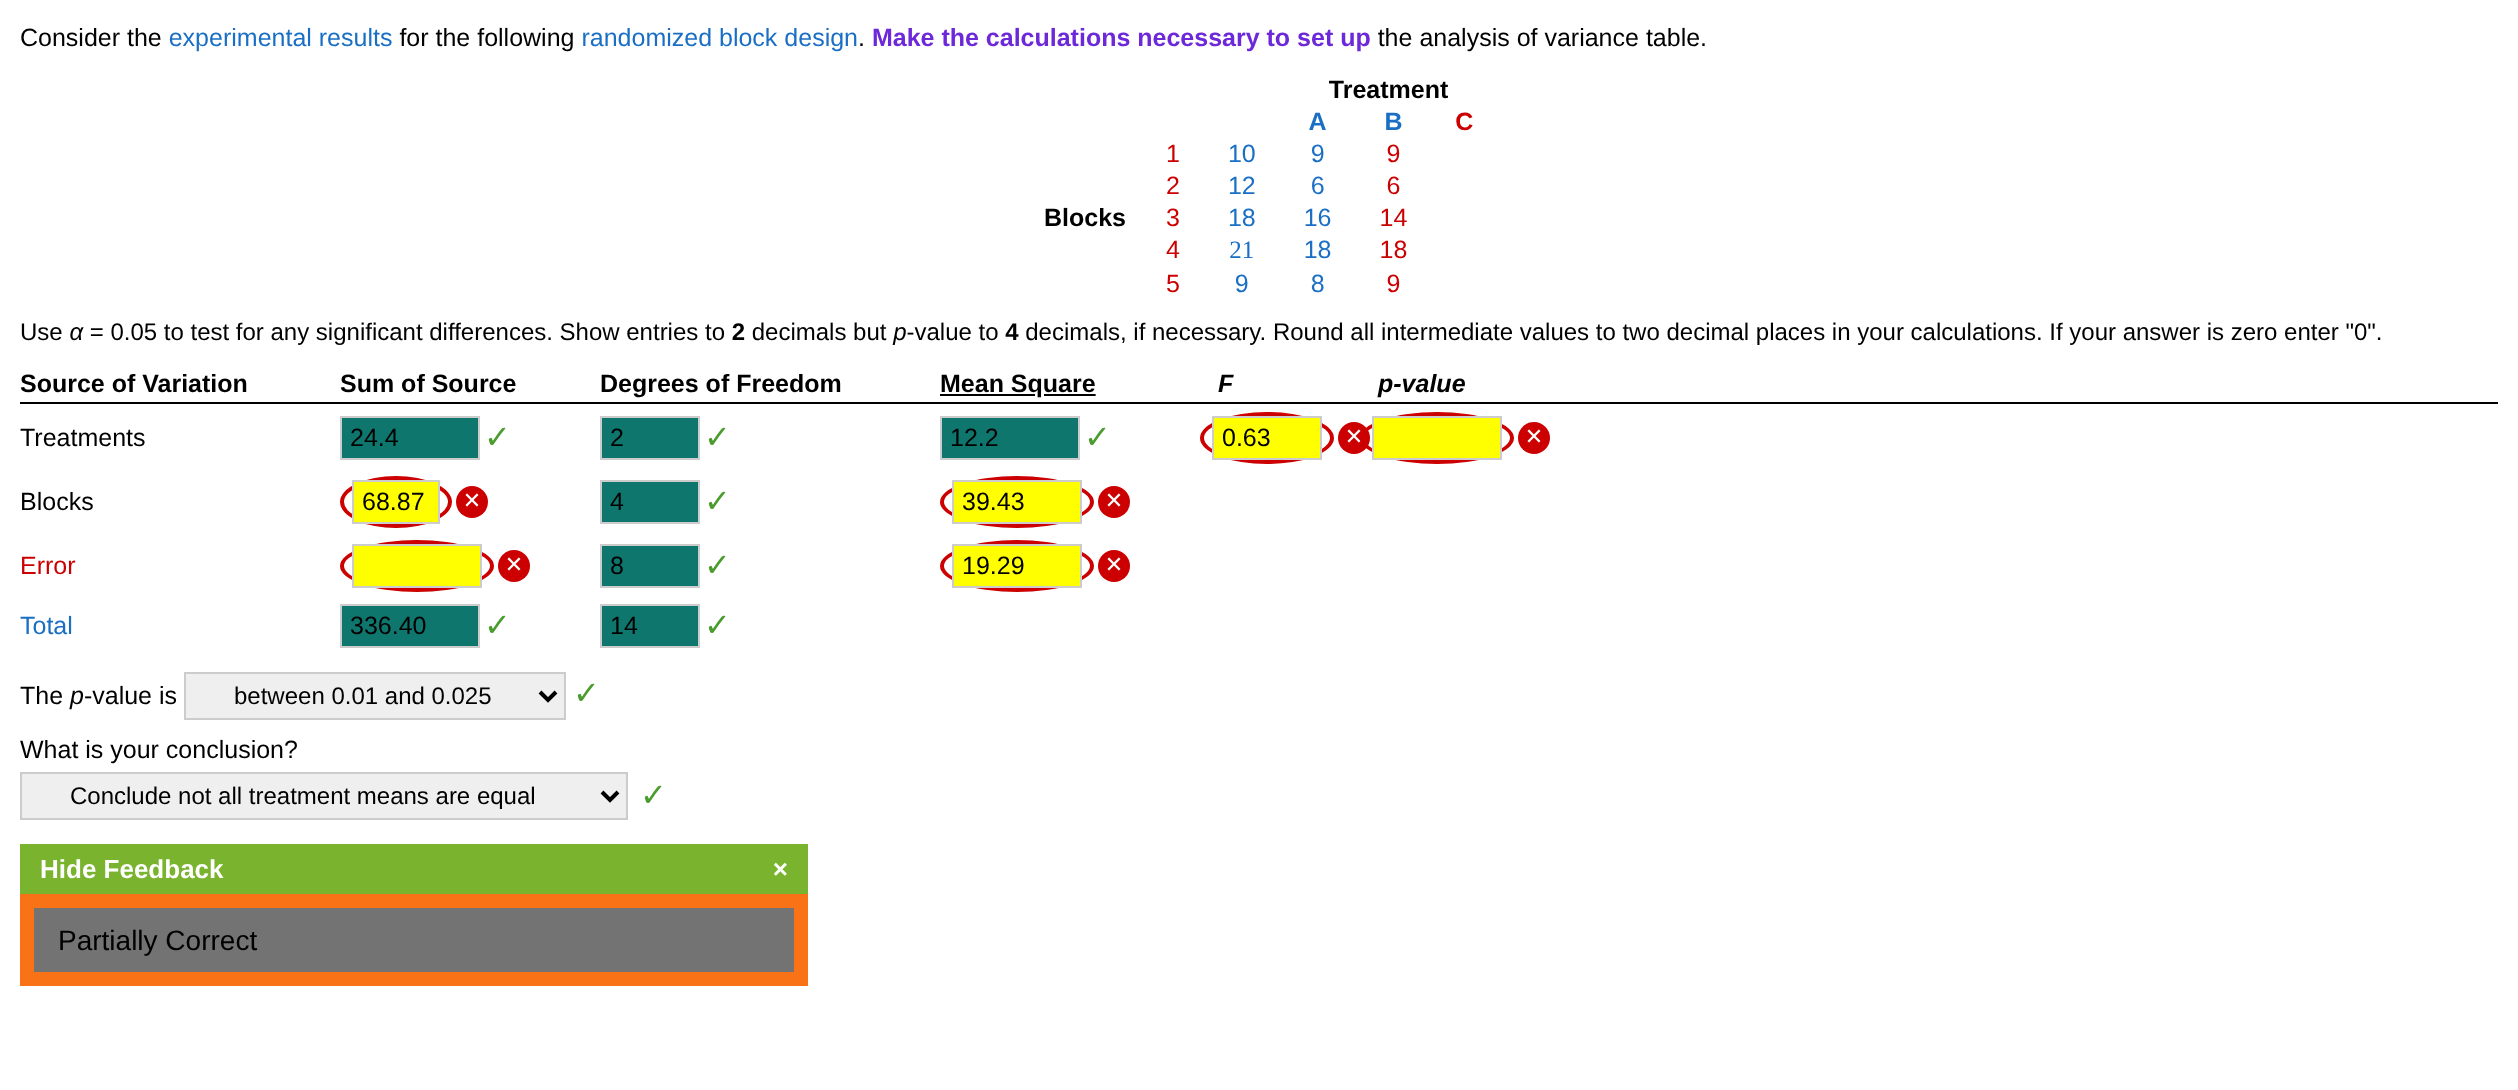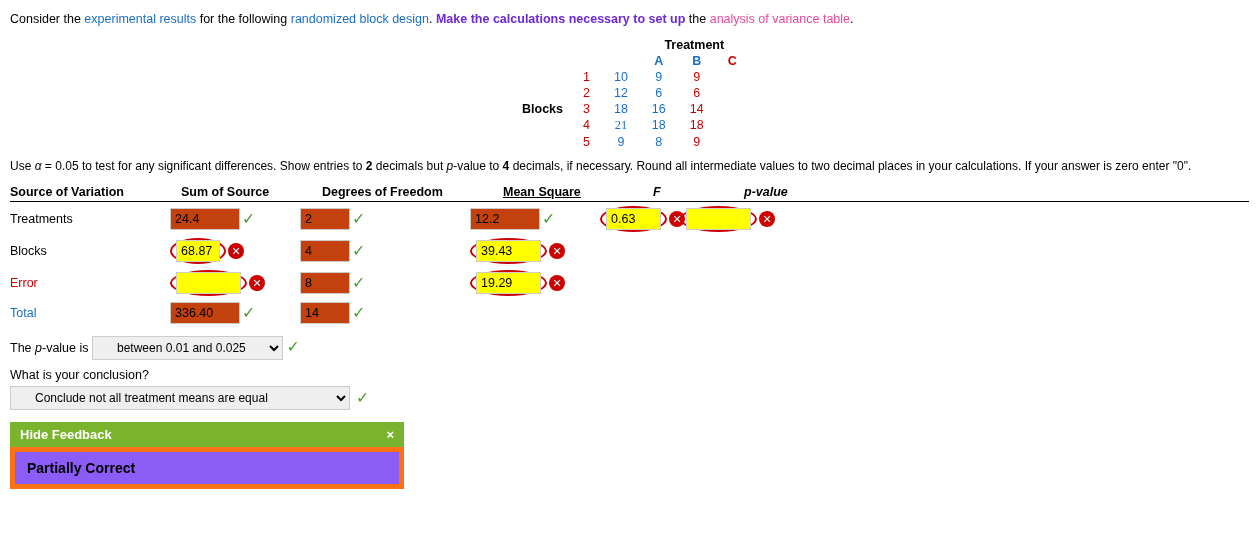--- a/index.html
+++ b/index.html
@@ -12,21 +12,21 @@
     .treatment-table td, .treatment-table th { padding: 1px 12px; text-align: center; font-size: 12.5px; }
     .treatment-table .col-a { color: #1a6fc4; }
     .treatment-table .col-b { color: #1a6fc4; }
     .treatment-table .col-c { color: #cc0000; }
     .treatment-table .col-num { color: #cc0000; }
     .blocks-label { font-weight: bold; }
     
     .alpha-text { font-size: 12px; margin-bottom: 10px; line-height: 1.4; }
     
     .anova-table { width: 100%; margin-bottom: 12px; }
-    .anova-header { display: flex; gap: 11px; margin-bottom: 4px; font-weight: bold; font-size: 12.5px; border-bottom: 1px solid #000; padding-bottom: 2px; }
+    .anova-header { display: flex; gap: 0; margin-bottom: 4px; font-weight: bold; font-size: 12.5px; border-bottom: 1px solid #000; padding-bottom: 2px; }
     .anova-header .col-source { width: 160px; }
     .anova-header .col-ss { width: 130px; }
     .anova-header .col-df { width: 170px; }
     .anova-header .col-ms { width: 139px; text-decoration: underline; }
     .anova-header .col-f { width: 80px; font-style: italic; }
     .anova-header .col-pval { width: 100px; font-style: italic; color: #000; }
     
     .anova-row { display: flex; align-items: center; margin-bottom: 6px; gap: 0; }
     .anova-row .col-source { width: 160px; font-size: 12.5px; }
     .anova-row .col-ss { width: 130px; }
@@ -44,21 +44,21 @@
     
     input[type="text"] {
       width: 70px;
       border: 1px solid #ccc;
       padding: 2px 4px;
       font-size: 12.5px;
       height: 22px;
     }
     
     .input-yellow { background-color: #ffff00; }
-    .input-normal { background-color: #c2410c; }
+    .input-normal { background-color: #0f766e; }
     
     .check-icon { color: #4a9c2f; font-size: 16px; cursor: pointer; }
     .error-icon { 
       display: inline-block;
       width: 16px; height: 16px;
       background: #cc0000;
       border-radius: 50%;
       color: white;
       font-size: 11px;
       text-align: center;
@@ -78,42 +78,42 @@
       color: white;
       font-weight: bold;
       padding: 5px 10px;
       font-size: 13px;
       display: flex;
       justify-content: space-between;
       align-items: center;
       cursor: pointer;
     }
     .feedback-body {
-      background-color: #8b5cf6;
-      border: 5px solid #f97316;
+      background-color: #737373;
+      border: 7px solid #f97316;
       padding: 8px 12px;
       font-size: 14px;
-      font-weight: bold;
+      font-weight: normal;
       color: #000;
     }
     
     .circled {
       display: inline-flex;
       align-items: center;
       justify-content: center;
       border: 2px solid #cc0000;
       border-radius: 50%;
       padding: 0 4px;
     }
   </style>
 </head>
 <body>
 
 <div class="question-text">
-  Consider the <span style="color:#1a6fc4;">experimental results</span> for the following <span style="color:#1a6fc4;">randomized block design</span>. <span style="color:#6d28d9;font-weight:bold;">Make the calculations necessary to set up</span> the <span style="color:#ec4899;margin-top:33px;">analysis of variance table</span>.
+  Consider the <span style="color:#1a6fc4;">experimental results</span> for the following <span style="color:#1a6fc4;">randomized block design</span>. <span style="color:#6d28d9;font-weight:bold;">Make the calculations necessary to set up</span> the <span style="color:#000000;margin-top:33px;">analysis of variance table</span>.
 </div>
 
 <div class="treatment-table">
   <table>
     <thead>
       <tr>
         <td colspan="3"></td>
         <th colspan="3" style="font-weight:bold; text-align:center;">Treatment</th>
       </tr>
       <tr>
@@ -296,21 +296,21 @@
 <div class="pvalue-section">
   <span>The <i>p</i>-value is</span>
   <select id="pvalue-select">
   <option value="less than 0.005">less than 0.005</option><option value="between 0.005 and 0.01">between 0.005 and 0.01</option><option value="between 0.01 and 0.025" selected="">between 0.01 and 0.025</option><option value="between 0.025 and 0.05">between 0.025 and 0.05</option><option value="greater than 0.05">greater than 0.05</option></select>
   <span class="check-icon">✓</span>
 </div>
 
 <div class="conclusion-section">
   <div style="margin-bottom:4px;">What is your conclusion?</div>
   <div style="display:flex; align-items:center; gap:6px;">
-    <select id="conclusion-select" style="width:340px;">
+    <select id="conclusion-select" style="width:304px;">
     <option value="Conclude not all treatment means are equal">Conclude not all treatment means are equal</option><option value="Conclude all treatment means are equal">Conclude all treatment means are equal</option></select>
     <span class="check-icon">✓</span>
   </div>
 </div>
 
 <div class="feedback-section">
   <div class="feedback-header">
     <span>Hide Feedback</span>
     <span>×</span>
   </div>

